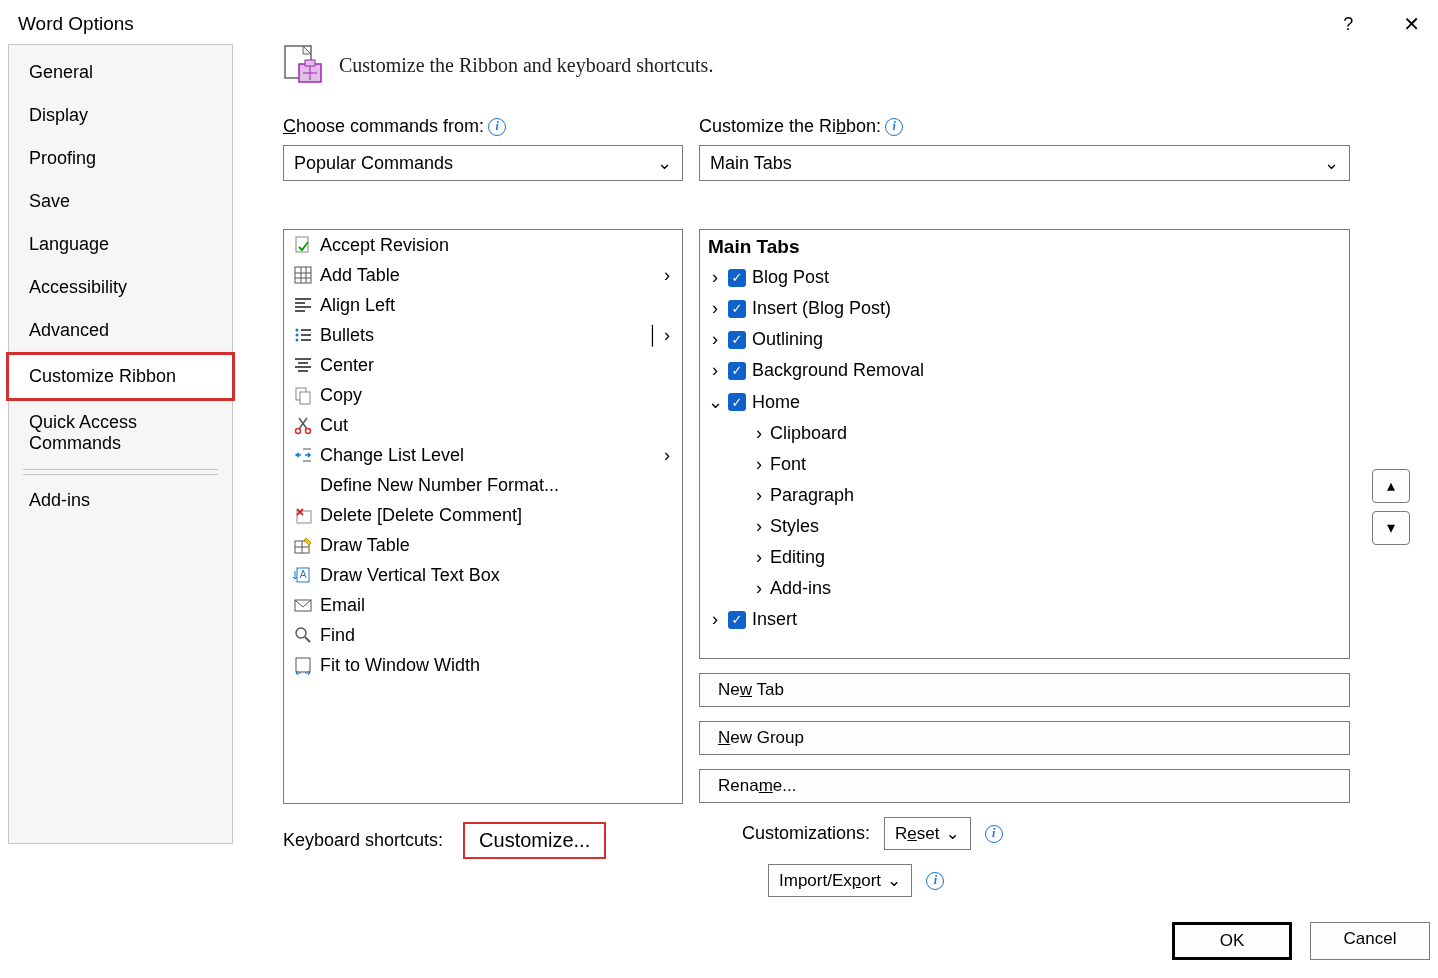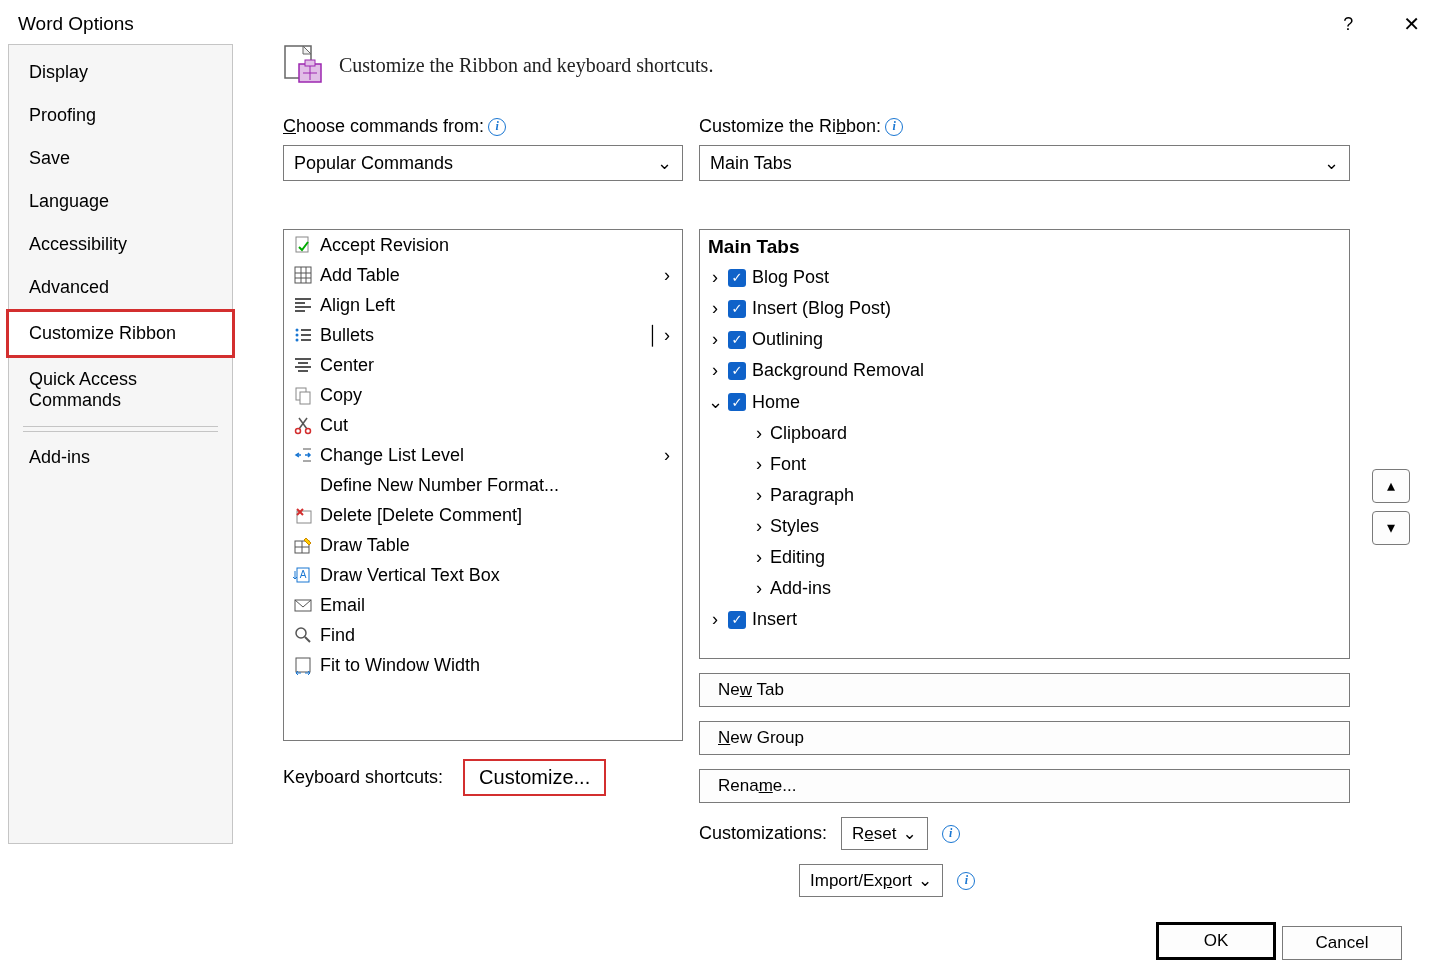--- a/index.html
+++ b/index.html
@@ -19,41 +19,41 @@
 .header-icon { width: 42px; height: 42px; position: relative; }
 .header-text { font-size: 20px; color: #222; font-family: Liberation Serif, serif; }
 .two-col { display: flex; gap: 16px; }
 .left-col { width: 400px; }
 .mid-col { width: 140px; display: flex; flex-direction: column; align-items: center; justify-content: center; gap: 14px; }
 .right-col { flex: 1; }
 .far-right { width: 50px; display: flex; flex-direction: column; align-items: center; justify-content: center; gap: 8px; }
 .label-row { display: flex; align-items: center; gap: 4px; margin-bottom: 8px; font-size: 18px; }
 .info-icon { display: inline-flex; align-items: center; justify-content: center; width: 18px; height: 18px; border: 1.5px solid #1976d2; border-radius: 50%; color: #1976d2; font-size: 12px; font-weight: bold; font-style: italic; font-family: Georgia, serif; }
 .select { width: 100%; border: 1px solid #7a7a7a; padding: 6px 10px; font-size: 18px; background: #fff; display: flex; justify-content: space-between; align-items: center; cursor: pointer; }
-.listbox { border: 1px solid #7a7a7a; height: 512px; margin-top: 48px; overflow: hidden; position: relative; }
+.listbox { border: 1px solid #7a7a7a; height: 575px; margin-top: 48px; overflow: hidden; position: relative; }
 .list-inner { height: 100%; overflow-y: auto; }
 .list-item { display: flex; align-items: center; padding: 4px 8px; font-size: 18px; cursor: pointer; gap: 6px; }
 .list-item .cmd-icon { width: 22px; height: 22px; display: inline-flex; align-items: center; justify-content: center; font-size: 16px; }
 .submenu-arrow { margin-left: auto; padding-right: 4px; }
 .treebox { border: 1px solid #7a7a7a; height: 430px; margin-top: 48px; overflow: hidden; }
 .tree-inner { height: 100%; overflow-y: auto; padding: 2px; }
 .tree-header { font-weight: 700; font-size: 19px; padding: 4px 6px; }
 .tree-item { display: flex; align-items: center; padding: 5px 6px; font-size: 18px; gap: 6px; cursor: pointer; }
 .tree-item .expand { width: 14px; text-align: center; }
 .tree-item .cbx { width: 18px; height: 18px; background: #0f62c9; border-radius: 3px; display: inline-flex; align-items: center; justify-content: center; color: #fff; font-size: 13px; }
 .tree-child { display: flex; align-items: center; padding: 5px 6px 5px 54px; font-size: 18px; gap: 8px; cursor: pointer; }
 .btn { border: 1px solid #7a7a7a; background: #fdfdfd; padding: 6px 18px; font-size: 17px; cursor: pointer; }
 .btn.disabled { color: #999; background: #f2f2f2; border-color: #b5b5b5; cursor: default; }
 .sq-btn { width: 38px; height: 34px; border: 1px solid #7a7a7a; background: #fdfdfd; display: flex; align-items: center; justify-content: center; cursor: pointer; border-radius: 4px; }
 .bottom-row-left { display: flex; align-items: center; gap: 20px; margin-top: 18px; font-size: 18px; }
 .highlight-btn { border: 2.5px solid #d32f2f; padding: 5px 14px; font-size: 20px; cursor: pointer; background: #fff; }
 .right-btns { display: flex; gap: 14px; margin-top: 14px; flex-direction: column; }
-.custom-row { display: flex; align-items: center; gap: 14px; margin-top: 14px; font-size: 18px; }
+.custom-row { display: flex; align-items: center; gap: 14px; margin-top: 14px; font-size: 18px; margin-left: 43px; }
 .drop-btn { border: 1px solid #7a7a7a; padding: 5px 10px; background: #fff; display: inline-flex; align-items: center; gap: 6px; cursor: pointer; font-size: 17px; }
-.footer { position: absolute; bottom: 18px; right: 36px; display: flex; gap: 6px; align-items: flex-end; }
+.footer { position: absolute; bottom: 18px; right: 8px; display: flex; gap: 18px; }
 .footer .btn { width: 120px; text-align: center; }
 .footer .ok { border: 3px solid #000; }
 .under { text-decoration: underline; }
 
 .list-inner::-webkit-scrollbar, .tree-inner::-webkit-scrollbar { width: 18px; }
 .list-inner::-webkit-scrollbar-thumb, .tree-inner::-webkit-scrollbar-thumb { background: #c1c1c1; border: 3px solid #f0f0f0; border-radius: 4px; }
 .list-inner::-webkit-scrollbar-track, .tree-inner::-webkit-scrollbar-track { background: #f0f0f0; }
 .list-inner::-webkit-scrollbar-button, .tree-inner::-webkit-scrollbar-button { height: 18px; background: #f0f0f0; }
 </style>
 </head>
@@ -61,20 +61,21 @@
 
 <div class="dialog">
   <div class="titlebar">
     <div class="title">Word Options</div>
     <div class="help-icon">?</div>
     <div class="close-icon">✕</div>
   </div>
 
   <div class="content">
     <div class="sidebar" id="sidebar">
+        <div class="sidebar-item">General</div>
         <div class="sidebar-item">Display</div>
         <div class="sidebar-item">Proofing</div>
         <div class="sidebar-item">Save</div>
         <div class="sidebar-item">Language</div>
         <div class="sidebar-item">Accessibility</div>
         <div class="sidebar-item">Advanced</div>
         <div class="sidebar-item selected">Customize Ribbon</div>
         <div class="sidebar-item">Quick Access Commands</div>
         <div class="sidebar-sep"></div>
         <div class="sidebar-sep"></div>
@@ -345,21 +346,21 @@
             <div class="btn">Rena<span class="under">m</span>e...</div>
           </div>
           <div class="custom-row">
             <span>Customizations:</span>
             <span class="drop-btn">
                 <span>R<span class="under">e</span>set</span> 
                 <span>⌄</span>
               </span>
             <span class="info-icon">i</span>
           </div>
-          <div class="custom-row" style="margin-left:100px">
+          <div class="custom-row" style="margin-left:69px">
             <span class="drop-btn">
                 <span>Import/Ex<span class="under">p</span>ort</span> 
                 <span>⌄</span>
               </span>
             <span class="info-icon">i</span>
           </div>
         </div>
 
         <div class="far-right">
           <div class="sq-btn">▴</div>

